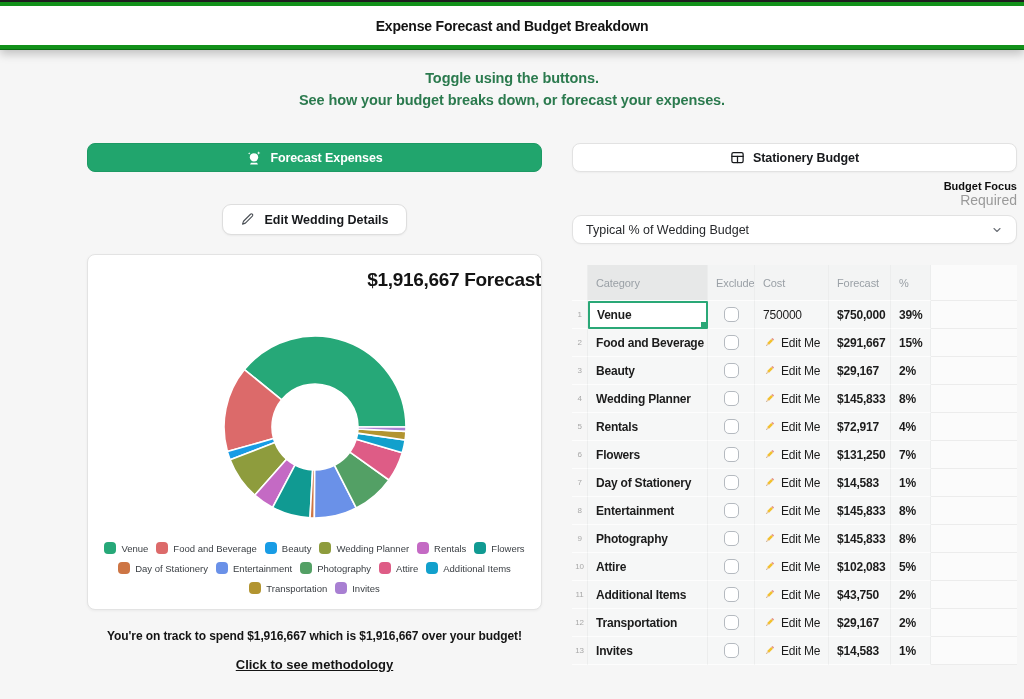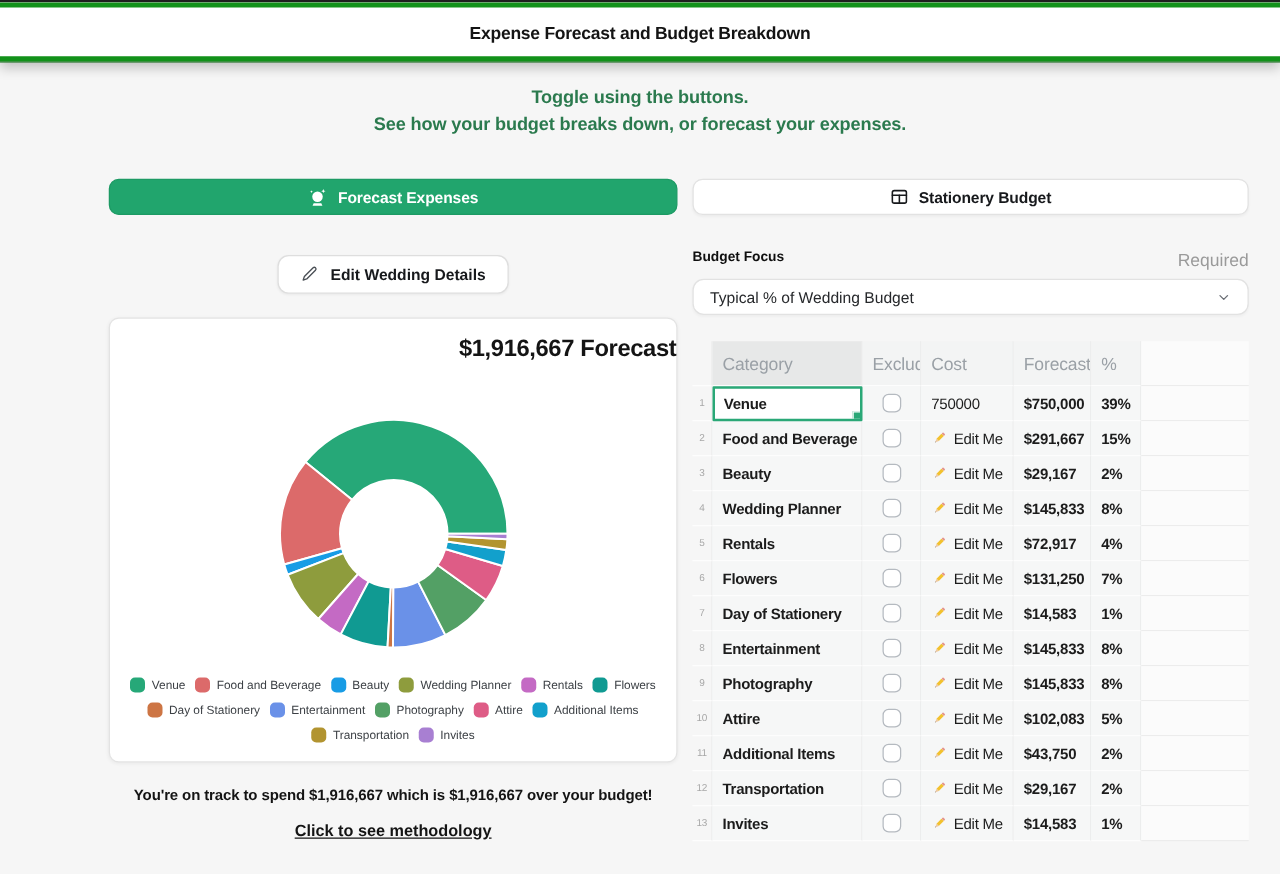--- a/index.html
+++ b/index.html
@@ -15,50 +15,50 @@
   .app-header {
     background:#fff; height:47px;
     border-top:4px solid #12911a; border-bottom:4px solid #12911a;
     box-shadow:0 1px 0 #0b6b12, 0 5px 9px rgba(0,0,0,0.22);
     display:flex; align-items:center; justify-content:center;
     position:relative; z-index:5;
   }
   .app-title { font-size:14px; font-weight:bold; letter-spacing:-0.2px; }
   .intro { text-align:center; margin-top:18px; color:#2b7a4e; font-weight:bold; font-size:14.5px; line-height:22px; letter-spacing:-0.1px; }
   
-  .container { display:flex; gap:12px; margin:32px 0 0 40px; width:923px;padding-left:47px; }
+  .container { display:flex; gap:30px; margin:32px 0 0 40px; width:923px;padding-left:47px; }
   .col-left { width:455px; flex:0 0 455px; }
   .col-right { width:445px; flex:0 0 445px; }
   
   .btn { height:29px; width:100%; border-radius:8px; display:flex; align-items:center; justify-content:center; gap:8px; font-size:12.5px; font-weight:bold; cursor:pointer; letter-spacing:-0.1px; }
   .btn-primary { background:#21a56d; color:#fff; border:1px solid #1d9a64; }
   .btn-outline { background:#fff; color:#17191c; border:1px solid #e2e2e2; box-shadow:0 1px 2px rgba(0,0,0,0.04); }
   .edit-row { display:flex; justify-content:center; margin-top:32px; }
   .btn-edit { height:31px; padding:0 17px; background:#fff; border:1px solid #dedede; border-radius:9px; display:flex; align-items:center; gap:9px; font-size:12.5px; font-weight:bold; box-shadow:0 1px 2px rgba(0,0,0,0.05); cursor:pointer; color:#17191c; }
   
-  .field-head { display:flex; justify-content:space-between; align-items:flex-start; margin-top:28px; }
+  .field-head { display:flex; justify-content:space-between; align-items:flex-end; margin-top:8px;flex-direction:column; }
   .field-label { font-size:11px; font-weight:bold; color:#0f0f0f; }
   .field-required { font-size:14px; color:#9a9a9a; }
   .select { margin-top:7px; height:29px; background:#fff; border:1px solid #e2e2e2; border-radius:9px; display:flex; align-items:center; justify-content:space-between; padding:0 13px; font-size:12.5px; color:#26282b; cursor:pointer; box-shadow:0 1px 2px rgba(0,0,0,0.03); }
   
   .chart-card { margin-top:19px; height:356px; background:#fff; border:1px solid #e3e3e3; border-radius:8px; box-shadow:0 1px 3px rgba(0,0,0,0.05); padding-top:14px;text-align:right; }
   .chart-title { margin:0 0 0 20px; font-size:19px; font-weight:bold; letter-spacing:-0.3px; color:#141414; }
   #donut-svg { display:block; margin:41px auto 0; }
   .legend { margin:20px auto 0; width:452px; display:flex; flex-wrap:wrap; justify-content:center; column-gap:8px; row-gap:8px; }
   .legend-item { display:flex; align-items:center; gap:5px; font-size:9.5px; color:#3c4045; }
   .swatch { width:12px; height:12px; border-radius:4px; flex:0 0 12px; }
   
   .summary-wrap { display:flex; justify-content:center; margin-top:19px; }
   .summary { white-space:nowrap; font-size:12px; font-weight:bold; letter-spacing:-0.1px; }
   .link-wrap { display:flex; justify-content:center; margin-top:14px; }
   .methodology { font-size:13px; font-weight:bold; color:#141414; text-decoration:underline; cursor:pointer; }
   
   .table { margin-top:21px; display:grid; grid-template-columns:16px 120px 47px 74px 62px 40px 1fr; }
   .th, .td { display:flex; align-items:center; padding-left:8px; border-right:1px solid #eceded; border-bottom:1px solid #fdfdfd; overflow:hidden; white-space:nowrap; }
-  .th { height:36px; background:#f3f4f4; color:#9aa0a6; font-size:14px; letter-spacing:-0.1px; }
+  .th { height:36px; background:#f3f4f4; color:#9aa0a6; font-size:11px; letter-spacing:-0.1px; }
   .th.num { background:transparent; padding-left:0; }
   .th.category { background:#e7e8e8; }
   .th.filler, .td.filler { background:#fbfbfb; border-right:none; border-bottom:1px solid #ececec; }
   .td { height:28px; background:#f6f7f7; font-size:12px; color:#1c1c1c; letter-spacing:-0.2px; }
   .td.num { background:transparent; color:#a8a8a8; font-size:8px; justify-content:center; padding-left:0; }
   .td.category, .td.forecast, .td.percent { font-weight:bold; }
   .td.selected { background:#fff; border:2px solid #2aa877; border-radius:1px; position:relative; padding-left:7px; }
   .td.selected::after { content:""; position:absolute; right:-2px; bottom:-2px; width:6px; height:6px; background:#2aa877; border:1px solid #fff; }
   .td.exclude { justify-content:center; padding-left:0; }
   .checkbox { width:15px; height:15px; background:#fff; border:1.5px solid #b5bac0; border-radius:5px; cursor:pointer; }

